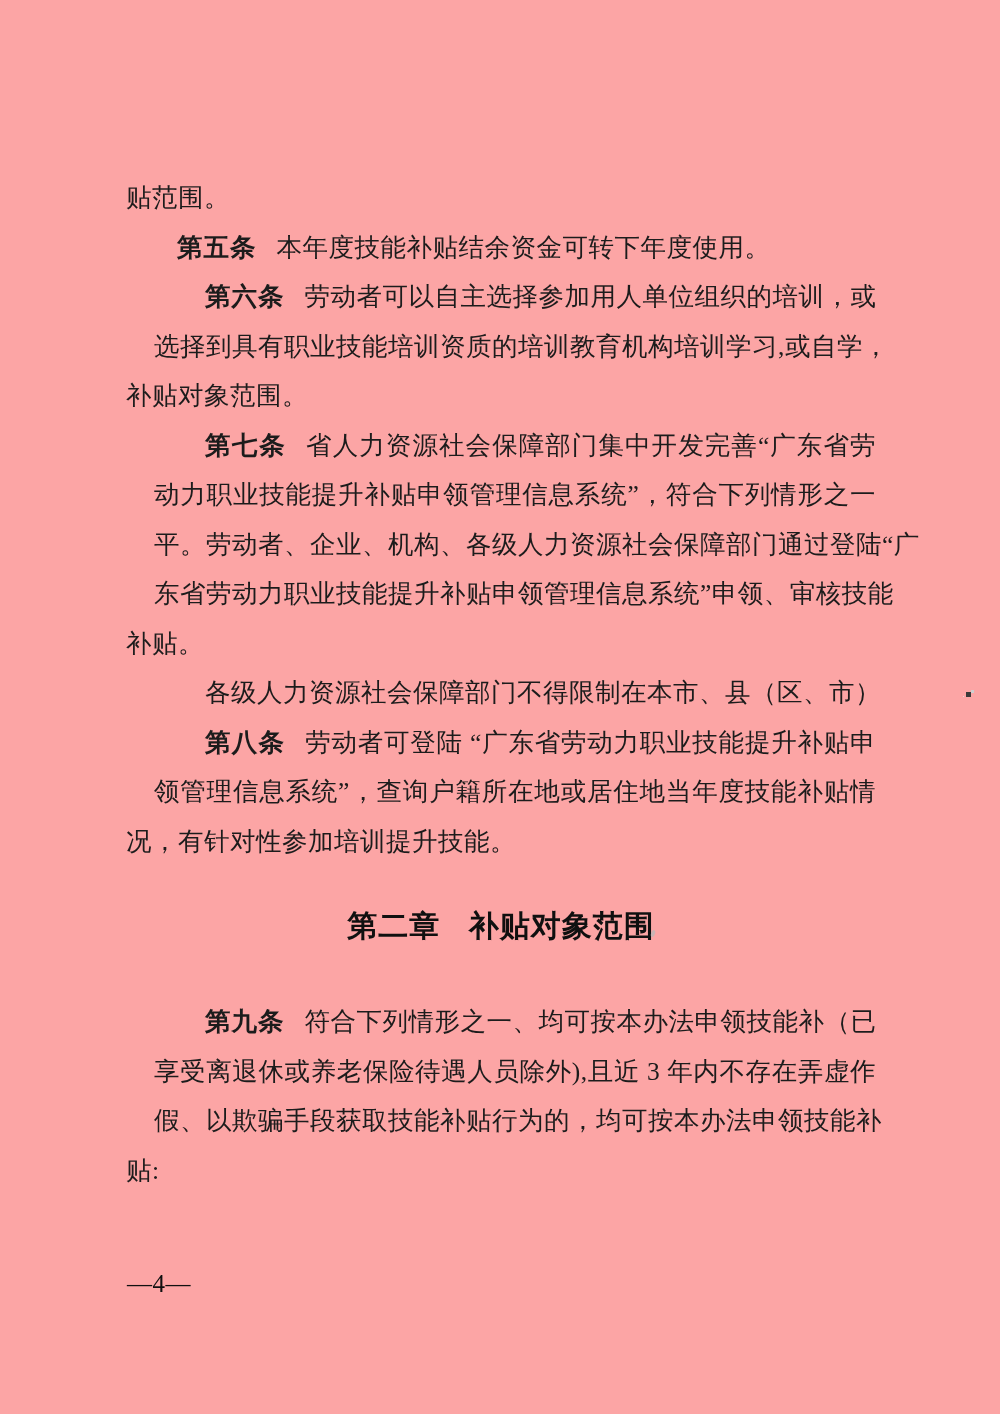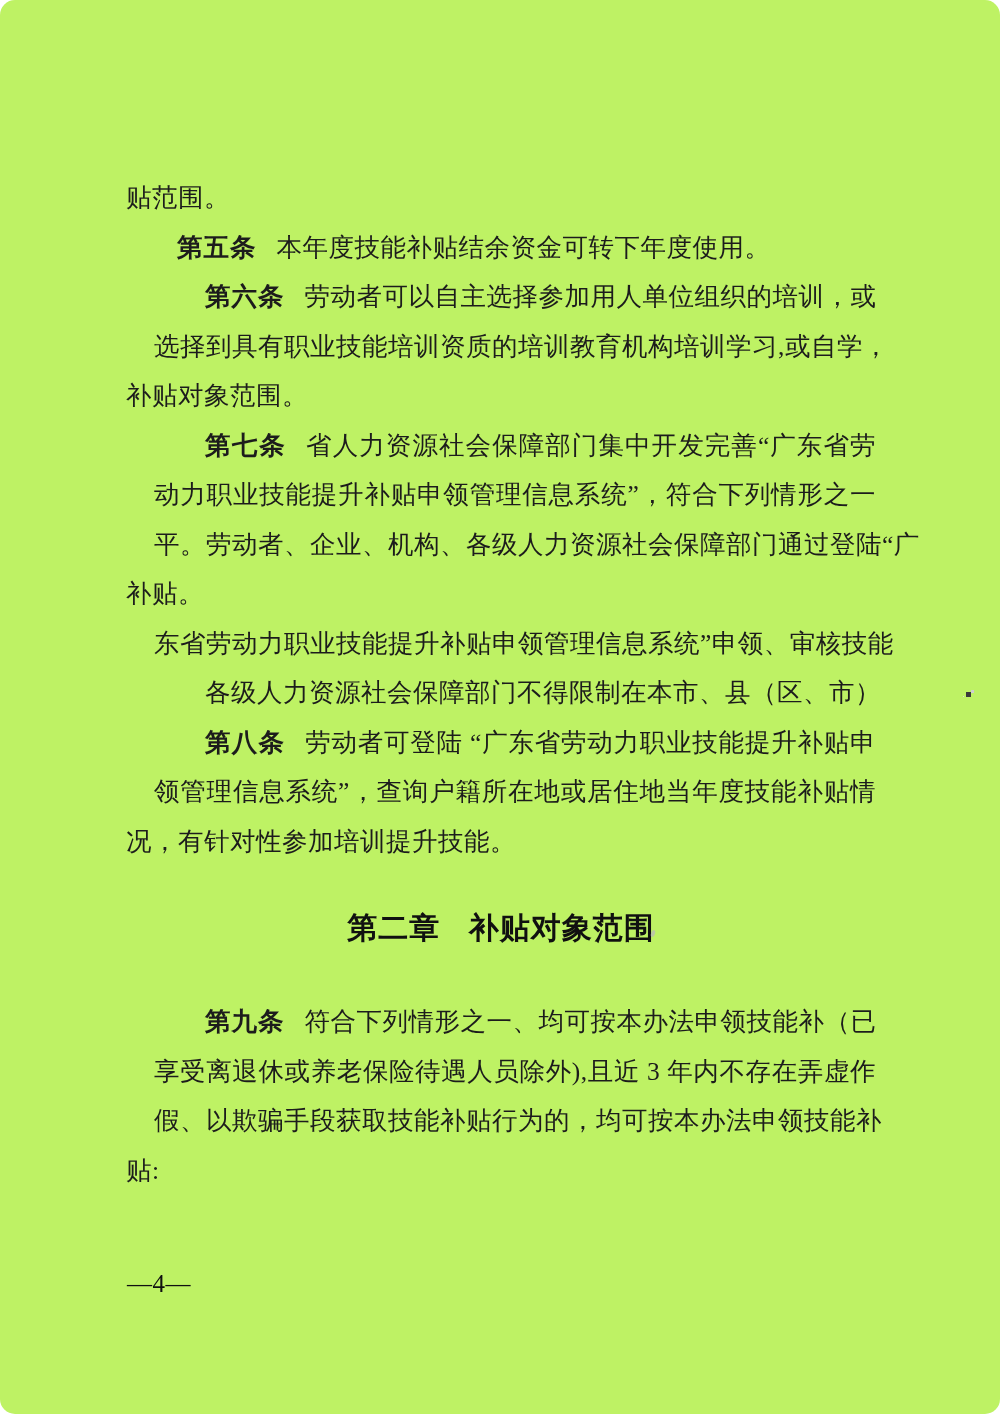--- a/index.html
+++ b/index.html
@@ -11,22 +11,21 @@
     height: 1414px;
     position: relative;
     background: #ffffff;
     overflow: hidden;
     font-family: "Liberation Serif", "DejaVu Serif", serif;
     color: #1c1c1c;
   }
   .page {
     position: absolute;
     inset: 0;
-    background: #bef264;
-    border-radius: 15px;
+    background: #fca5a5;
   }
   .textblock {
     position: absolute;
     left: 126px;
     top: 173px;
     width: 750px;
   }
   .line {
     font-size: 25.5px;
     line-height: 49.5px;
@@ -47,21 +46,21 @@
     font-weight: bold;
     font-family: Liberation Mono, monospace;
     margin-right: 0.78em;
     letter-spacing: 1px;
   }
   .chapter-heading {
     height: 50px;
     line-height: 50px;
     margin: 37px 0 44px 0;
     text-align: center;
-    font-family: Liberation Sans, sans-serif;
+    font-family: Liberation Mono, monospace;
     font-weight: bold;
     font-size: 30px;
     color: #101010;
     letter-spacing: 1px;
   }
   .chapter-heading .chapter-number {
     margin-right: 0.95em;
   }
   .pagenum {
     position: absolute;
@@ -116,23 +115,23 @@
     <div class="line">补贴对象范围。</div>
 
     <div class="line indent fill">
       <span class="term">第七条</span><span>省人力资源社会保障部门集中开发完善“广东省劳</span>
     </div>
 
     <div class="line fill">动力职业技能提升补贴申领管理信息系统”，符合下列情形之一</div>
 
     <div class="line fill">平。劳动者、企业、机构、各级人力资源社会保障部门通过登陆“广</div>
 
+    <div class="line fill">东省劳动力职业技能提升补贴申领管理信息系统”申领、审核技能</div>
+
     <div class="line">补贴。</div>
-
-    <div class="line fill">东省劳动力职业技能提升补贴申领管理信息系统”申领、审核技能</div>
 
     <div class="line indent fill">各级人力资源社会保障部门不得限制在本市、县（区、市）</div>
 
 
     <div class="line indent fill">
       <span class="term">第八条</span><span>劳动者可登陆 “广东省劳动力职业技能提升补贴申</span>
     </div>
 
     <div class="line fill">领管理信息系统”，查询户籍所在地或居住地当年度技能补贴情</div>
 

